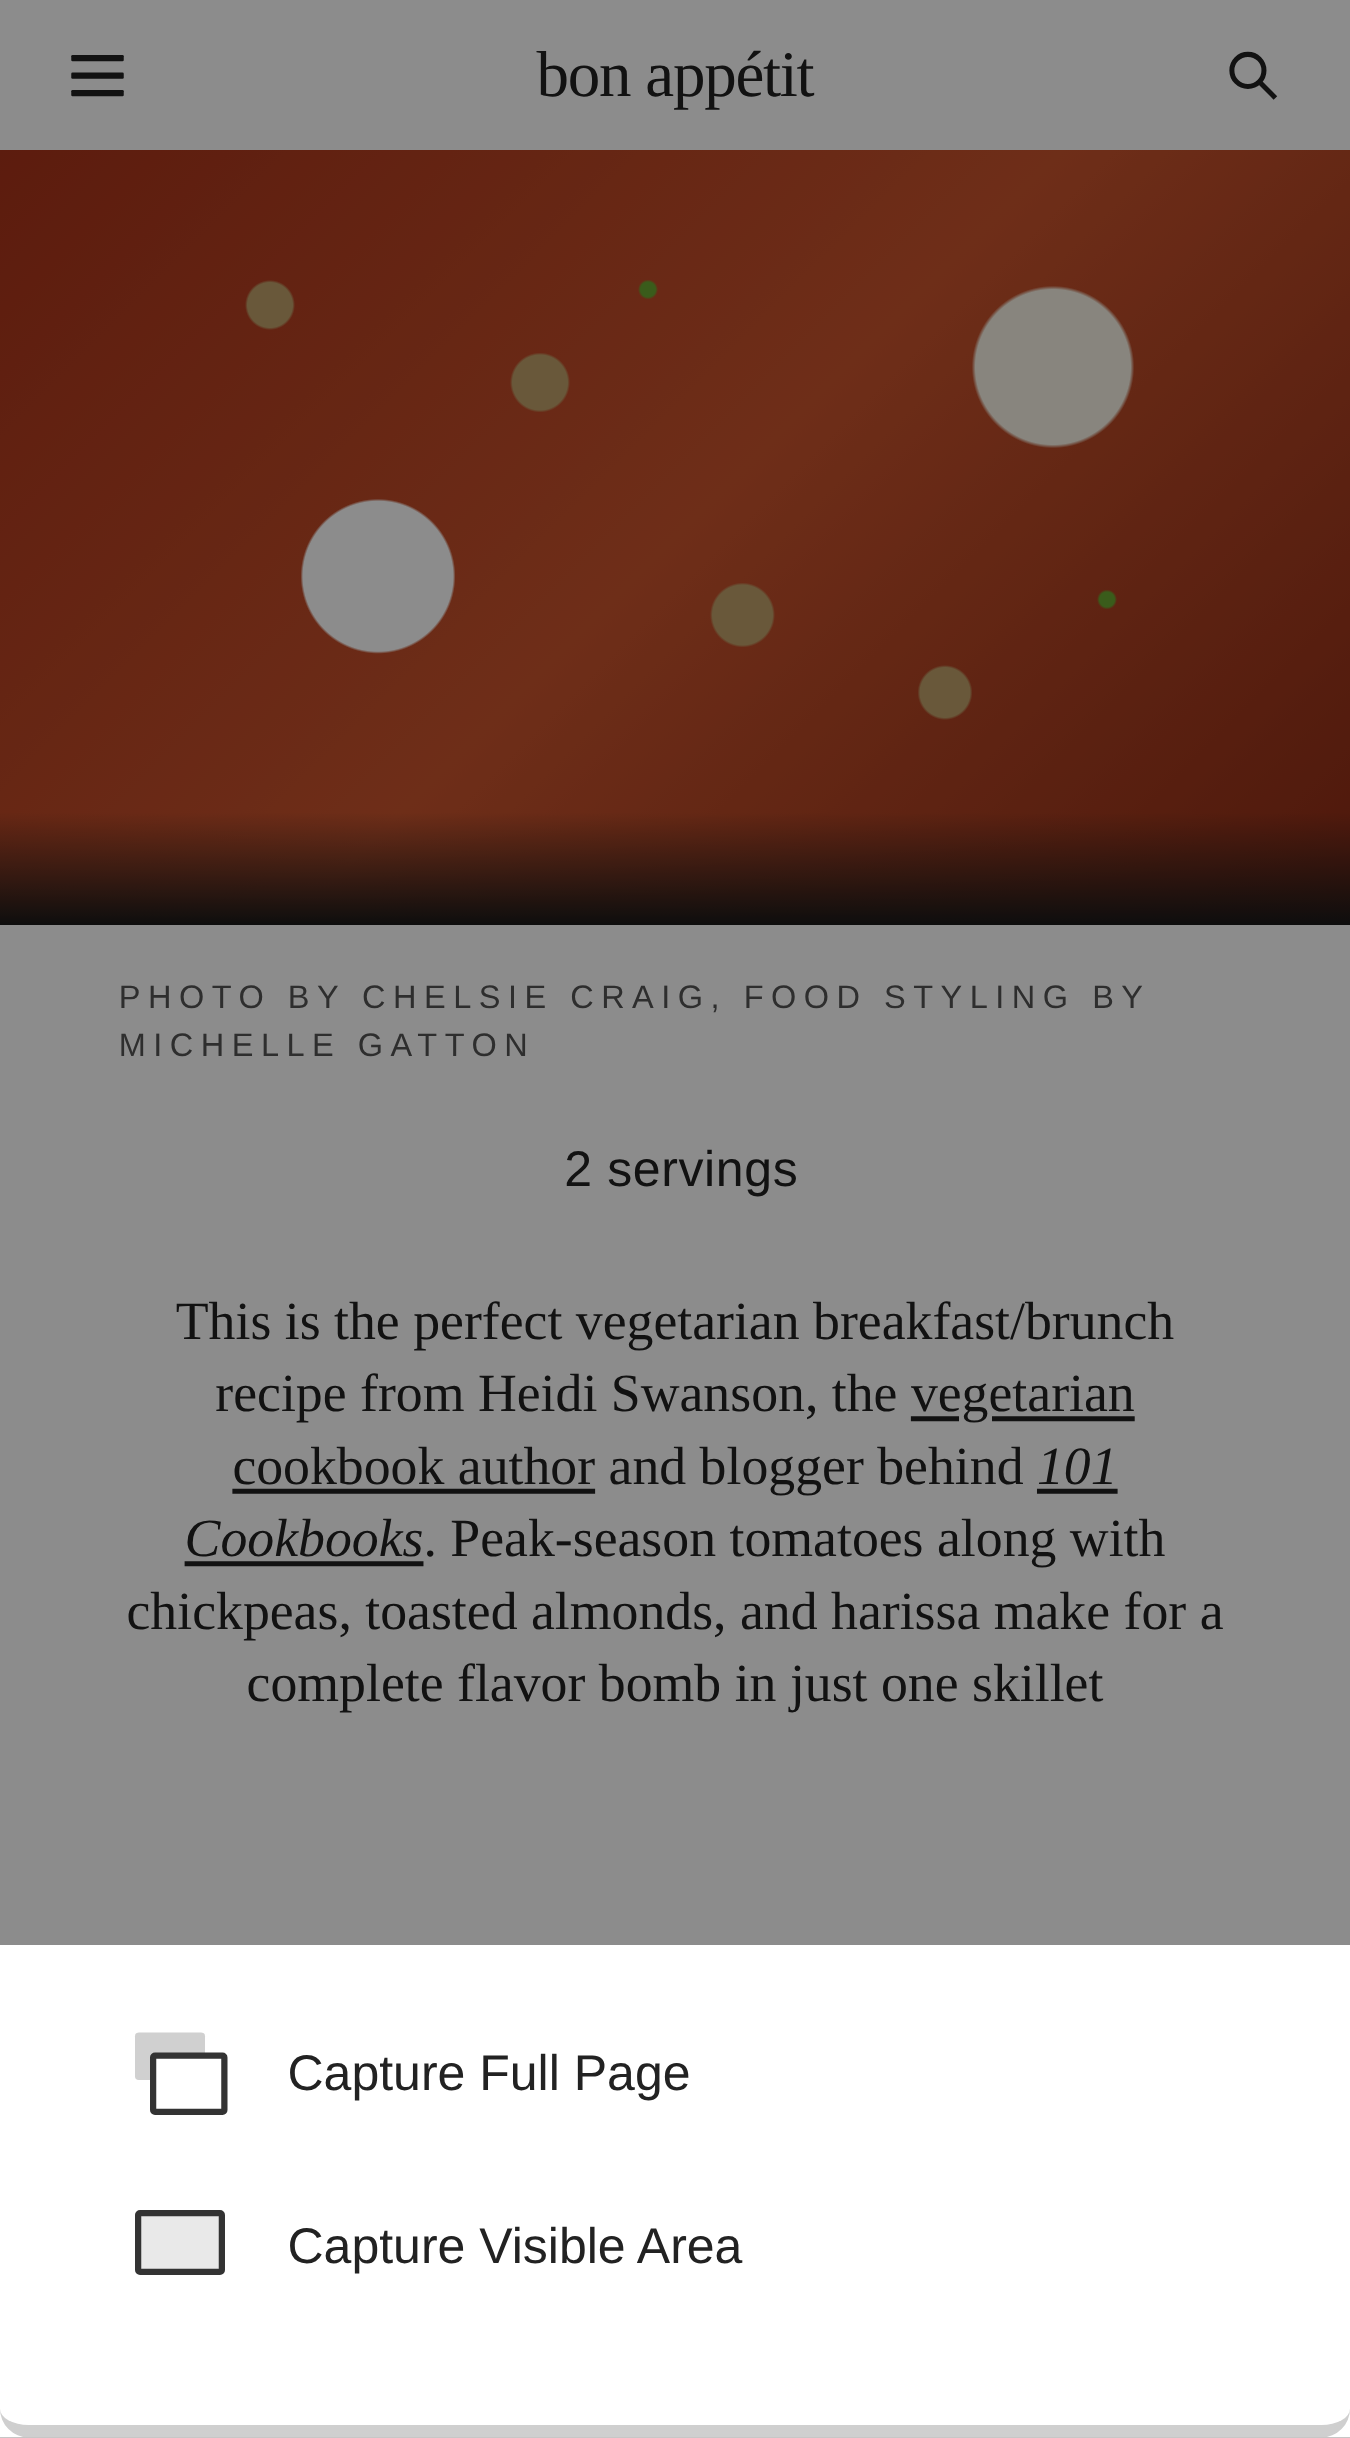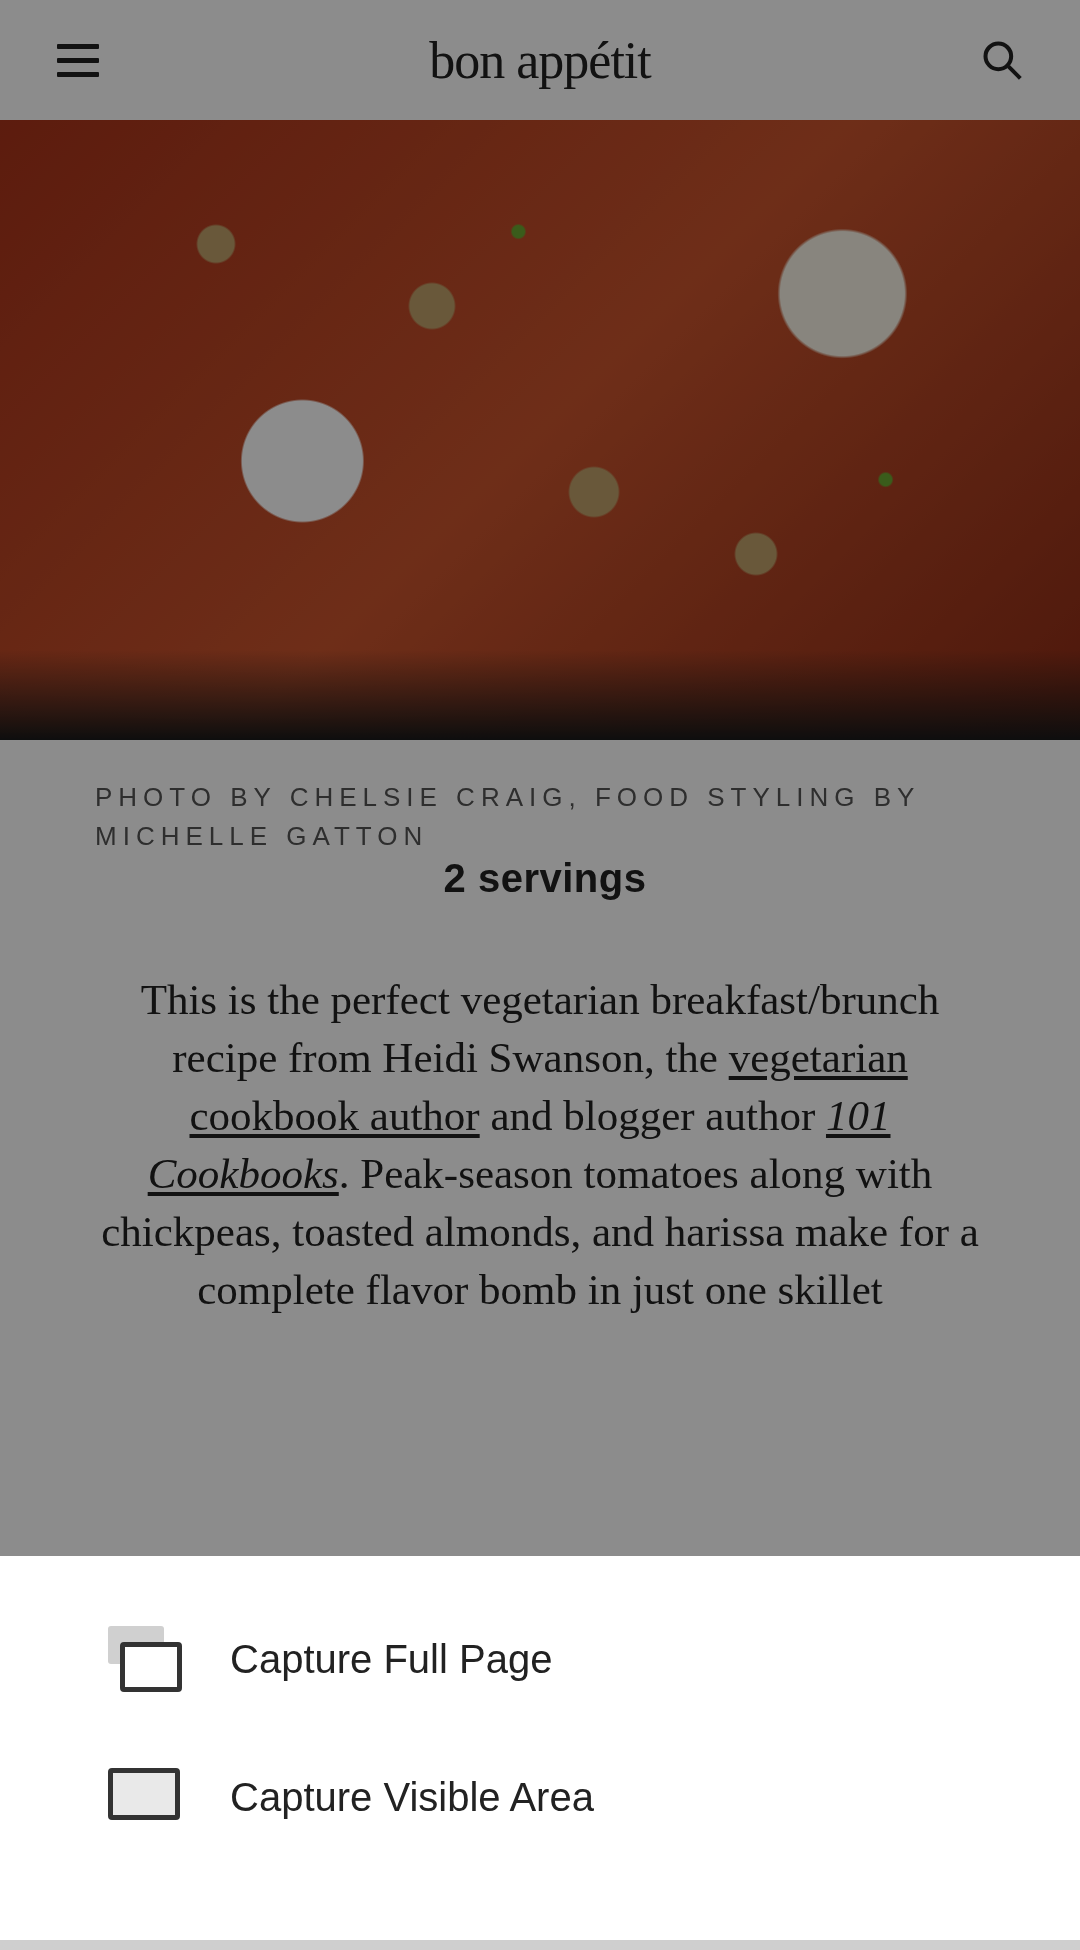--- a/index.html
+++ b/index.html
@@ -97,22 +97,23 @@
     color: #555;
     line-height: 1.5;
     position: relative;
     z-index: 1;
   }
 
   .servings {
     text-align: center;
     font-family: -apple-system, Helvetica, Arial, sans-serif;
     font-size: 40px;
-    font-weight: 700;
-    color: #222;
+    font-weight: 400;
+    color: #222;
+    margin-top: 58px;
     letter-spacing: 0.5px;
     position: relative;
     z-index: 1;
     padding-left: 10px;
   }
 
   .description {
     padding: 70px 100px 0 100px;
     font-family: Georgia, serif;
     font-size: 43px;
@@ -135,20 +136,21 @@
     left: 0;
     right: 0;
     height: 394px;
     background: #fff;
     z-index: 10;
     padding: 70px 0 55px 0;
     display: flex;
     flex-direction: column;
     gap: 72px;
     border-bottom: 10px solid #cfcfcf;
+    border-radius: 23px;
   }
 
   .sheet-option {
     display: flex;
     align-items: center;
     gap: 48px;
     padding: 0 108px;
     cursor: pointer;
   }
 
@@ -208,21 +210,21 @@
   </div>
 </div>
 
 <div class="hero-image"></div>
 
 <div class="caption">PHOTO BY CHELSIE CRAIG, FOOD STYLING BY MICHELLE GATTON</div>
 
 <div class="servings">2 servings</div>
 
 <div class="description">
-  <span>This is the perfect vegetarian breakfast/brunch recipe from Heidi Swanson, the </span><a href="#">vegetarian cookbook author</a><span> and blogger author </span><a href="#" class="italic">101 Cookbooks</a><span>. Peak-season tomatoes along with chickpeas, toasted almonds, and harissa make for a complete flavor bomb in just one skillet</span>
+  <span>This is the perfect vegetarian breakfast/brunch recipe from Heidi Swanson, the </span><a href="#">vegetarian cookbook author</a><span> and blogger behind </span><a href="#" class="italic">101 Cookbooks</a><span>. Peak-season tomatoes along with chickpeas, toasted almonds, and harissa make for a complete flavor bomb in just one skillet</span>
 </div>
 
 <div class="dim-overlay"></div>
 
 <div class="bottom-sheet">
   <div class="sheet-option">
     <div class="sheet-icon">
       <div class="full-shadow"></div>
       <div class="full-front"></div>
     </div>

